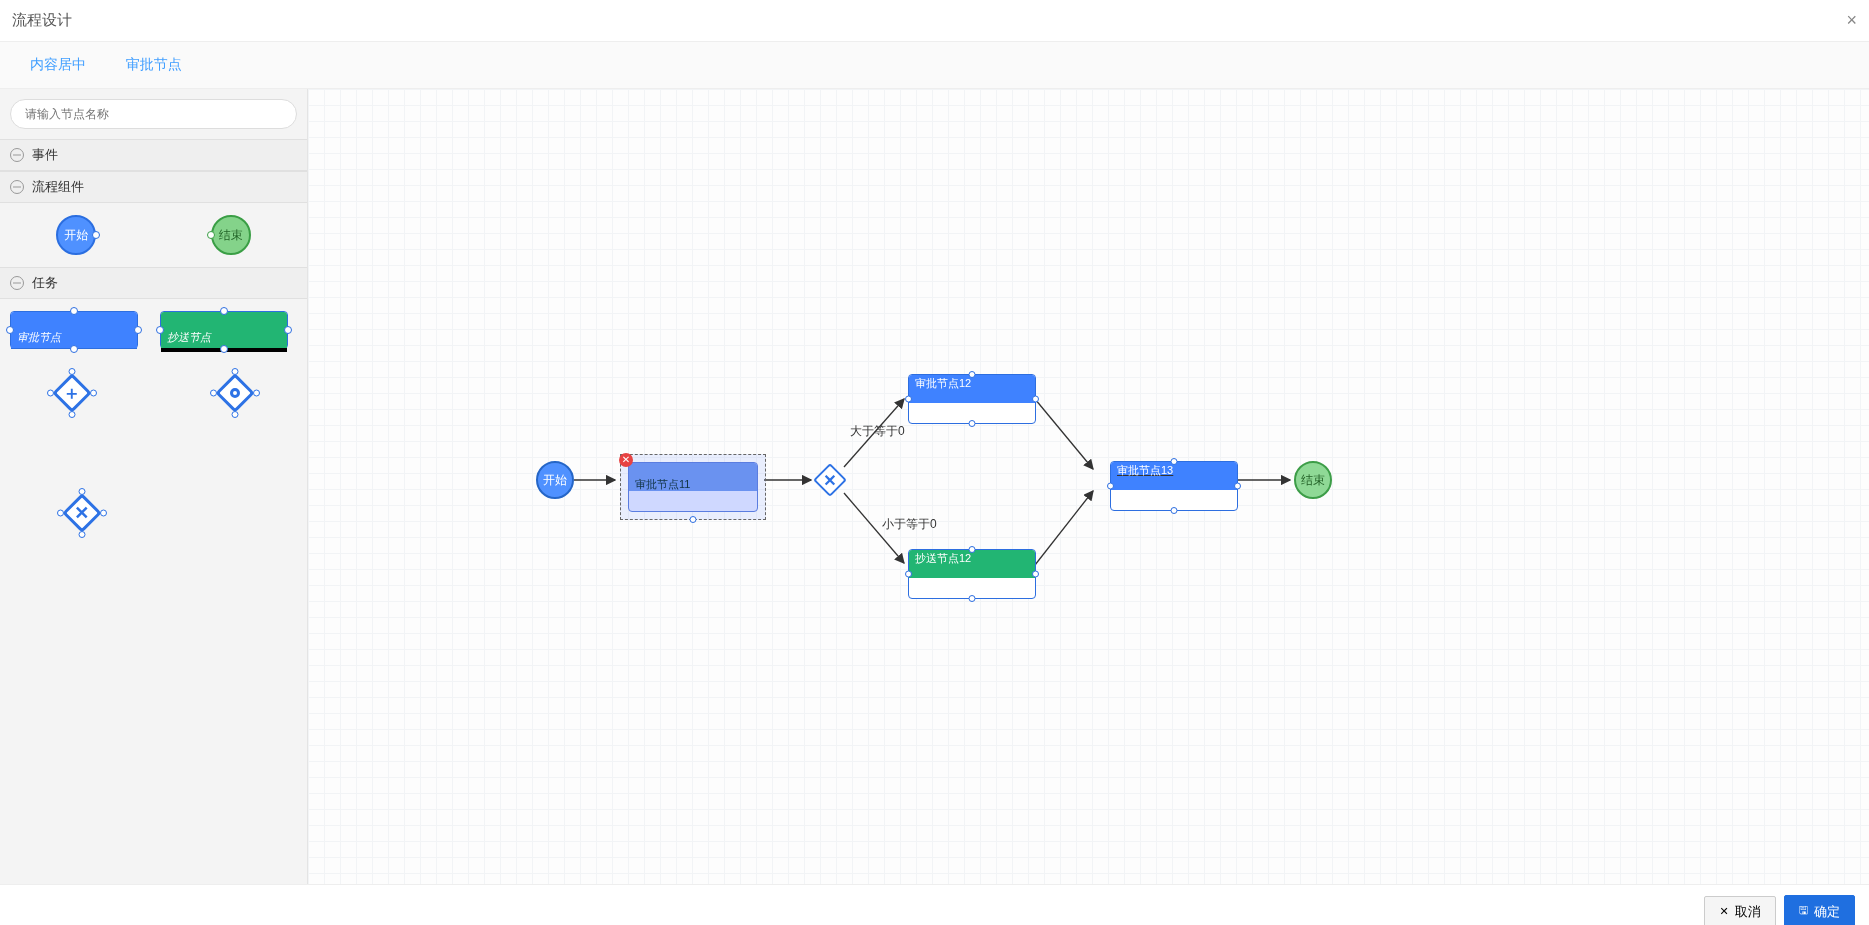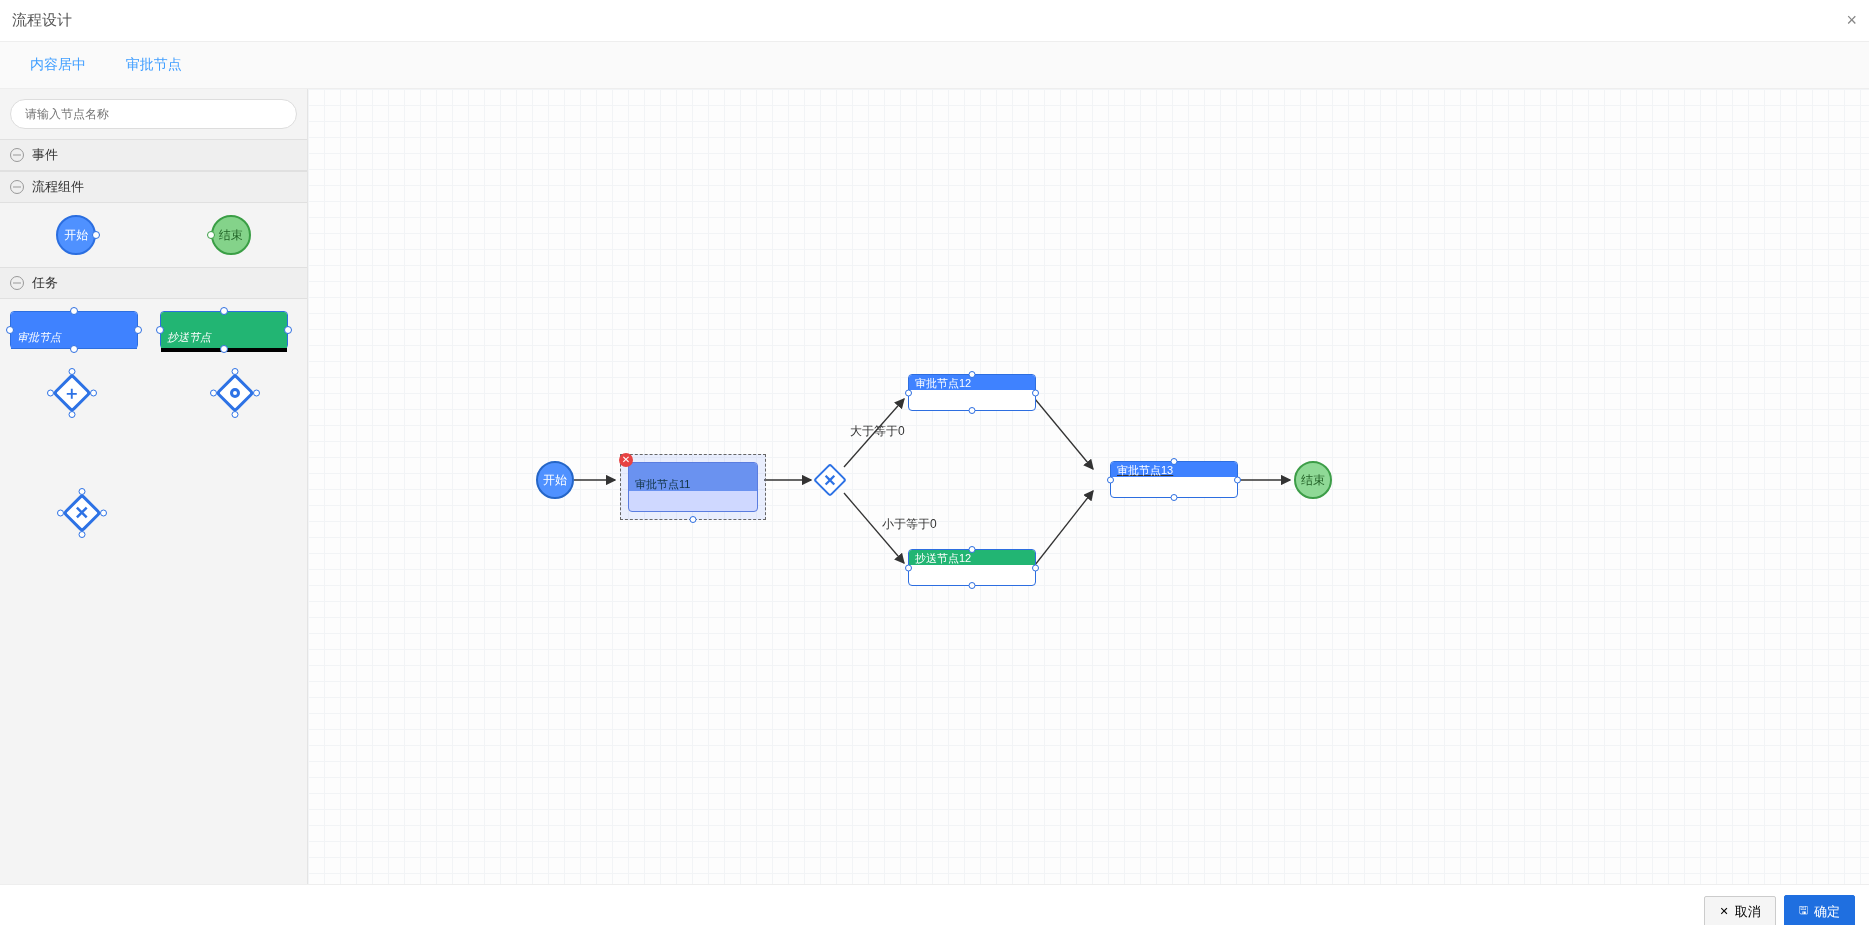--- a/index.html
+++ b/index.html
@@ -42,21 +42,21 @@
 .gw .p.b { bottom: -5px; left: 50%; transform: translateX(-50%); }
 .canvas { flex: 1; position: relative; overflow: hidden;
   background-color: #fdfdfd;
   background-image: linear-gradient(#f2f4f6 1px, transparent 1px), linear-gradient(90deg, #f2f4f6 1px, transparent 1px);
   background-size: 16px 16px; }
 .node { position: absolute; }
 .node.start-node, .node.end-node { width: 38px; height: 38px; border-radius: 50%; display: flex; align-items: center; justify-content: center; font-size: 12px; }
 .node.start-node { background: #4f91ff; border: 2px solid #2566c7; color: #fff; }
 .node.end-node { background: #8fd996; border: 2px solid #3d9d48; color: #236127; }
 .node.task-node { width: 128px; border: 1px solid #2d6ee0; border-radius: 4px; background: #fff; }
-.node.task-node .nbar { height: 15px; font-size: 11px; color: #fff; padding: 1px 6px; border-radius: 3px 3px 0 0; }
+.node.task-node .nbar { height: 28px; font-size: 11px; color: #fff; padding: 1px 6px; border-radius: 3px 3px 0 0; }
 .node.task-node.blue .nbar { background: #3f82ff; }
 .node.task-node.green .nbar { background: #22b573; }
 .node.task-node .nbody { height: 20px; }
 .node.task-node .np { position:absolute; width:7px; height:7px; background:#fff; border:1px solid #2d6ee0; border-radius:50%; }
 .node.task-node .np.l{left:-4px; top:50%; transform:translateY(-50%);} 
 .node.task-node .np.r{right:-4px; top:50%; transform:translateY(-50%);} 
 .node.task-node .np.t{top:-4px; left:50%; transform:translateX(-50%);} 
 .node.task-node .np.b{bottom:-4px; left:50%; transform:translateX(-50%);} 
 .node.selected-wrap { padding: 7px; border: 1px dashed #666; background: rgba(122,151,255,.15); }
 .node.selected-wrap .inner { border: 1px solid #5a7de0; border-radius: 4px; background: #cfd8ff; }

